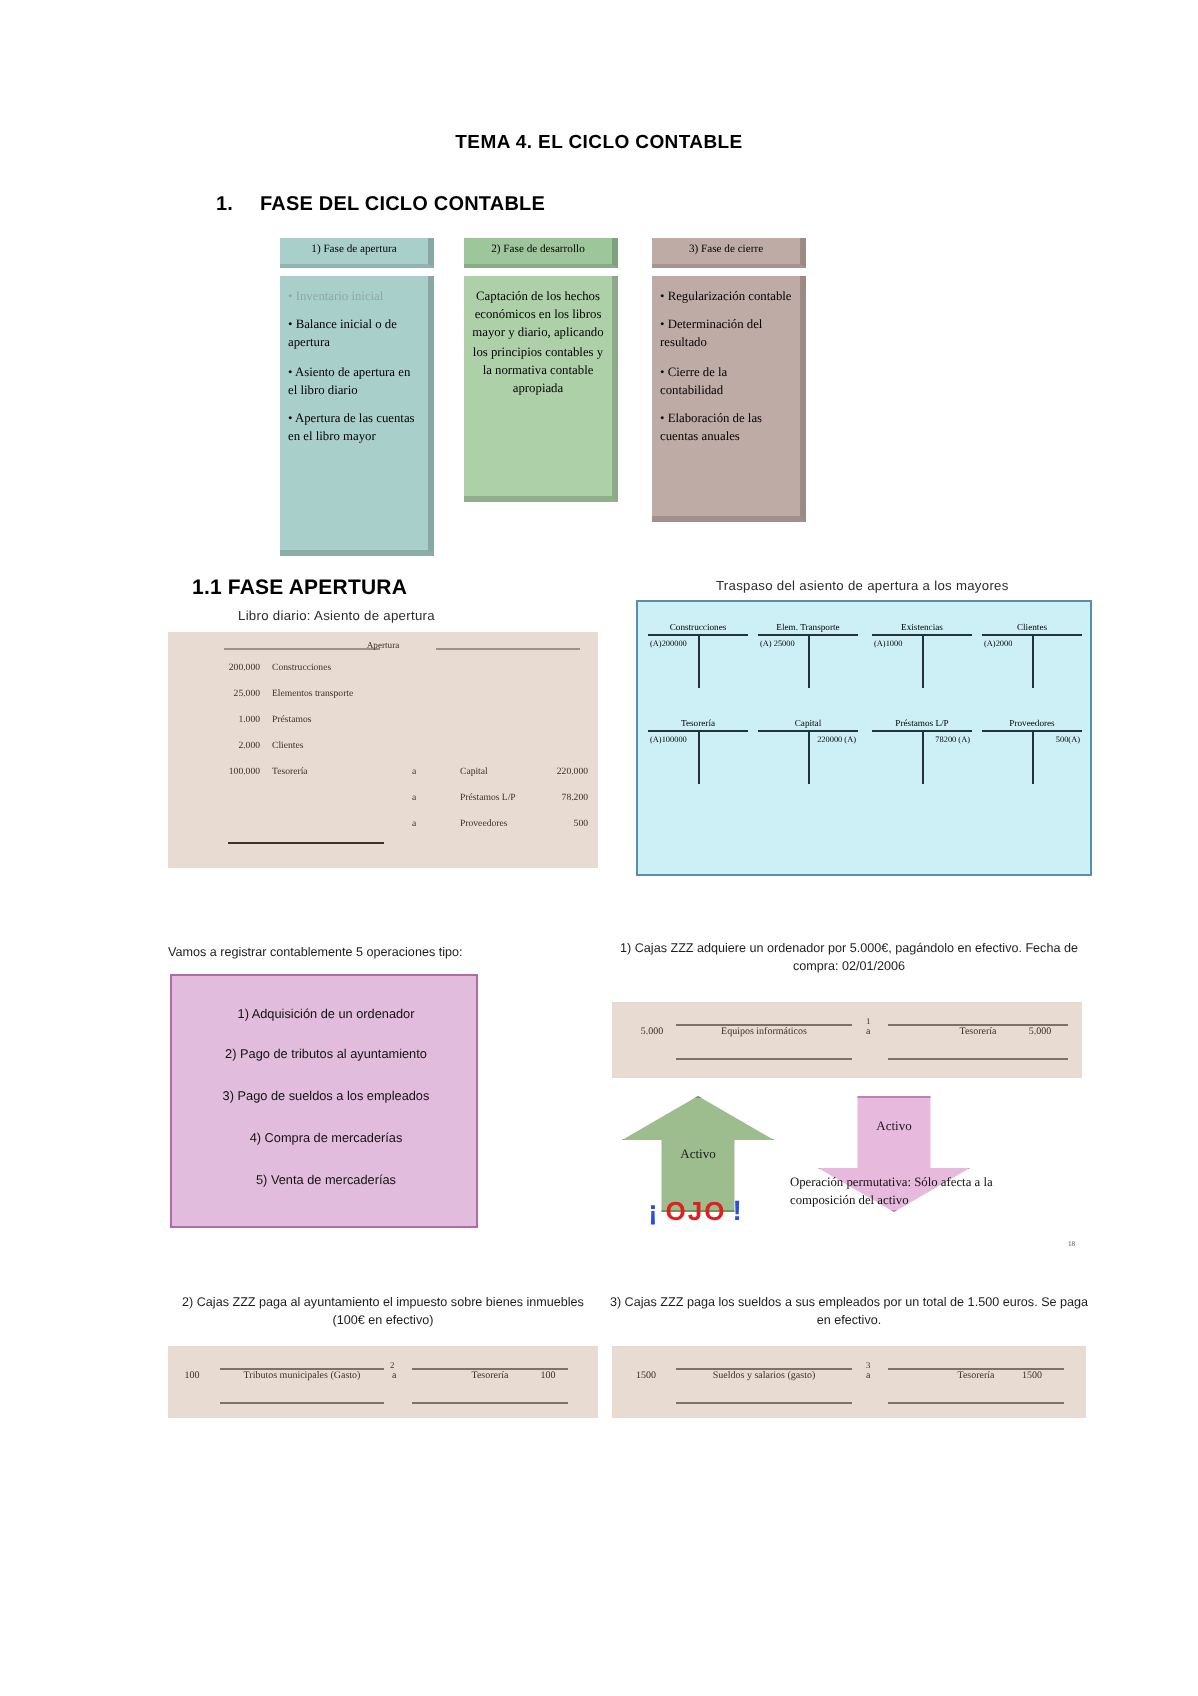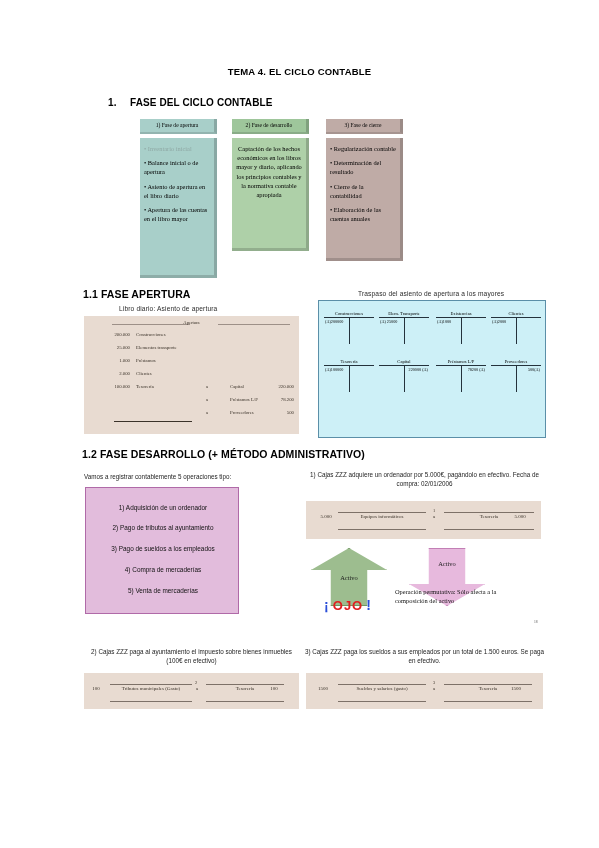--- a/index.html
+++ b/index.html
@@ -17,21 +17,21 @@
   
   .doc-title{
     position:absolute; left:0; top:66px; width:599px;
     text-align:center; font-size:9.5px; font-weight:bold; letter-spacing:.2px;
   }
   .h-section{
     position:absolute; font-size:10px; font-weight:bold; letter-spacing:.1px;
   }
   #h1{left:108px; top:97px;}
   #h1 .num{display:inline-block; width:22px;}
-  #h11{left:83px; top:288px; font-size:10.5px;}
+  #h11{left:96px; top:288px; font-size:10.5px;}
   #h12{left:82px; top:448px; font-size:10.5px;}
 
   
   .phases{position:absolute; left:140px; top:119px; width:263px; height:168px;}
   .col{position:absolute; top:0; width:77px;}
   .col.c1{left:0;}
   .col.c2{left:92px;}
   .col.c3{left:186px;}
 
   .cap{
@@ -321,21 +321,20 @@
     </div>
     <div class="tacc r2 p4">
       <div class="tname">Proveedores</div>
       <div class="tbar">
         <span class="tdeb"></span>
         <span class="tcred">500(A)</span>
       </div>
     </div>
   </div>
 
-  <div class="h-section" id="h12">1.2 FASE DESARROLLO (+ MÉTODO ADMINISTRATIVO)</div>
 
   <div id="lead-ops">Vamos a registrar contablemente 5 operaciones tipo:</div>
 
   <div id="ops-box">
     <div class="op o1">1)  Adquisición de un ordenador</div>
     <div class="op o2">2)  Pago de tributos al ayuntamiento</div>
     <div class="op o3">3)  Pago de sueldos a los empleados</div>
     <div class="op o4">4)  Compra de mercaderías</div>
     <div class="op o5">5)  Venta de mercaderías</div>
   </div>

